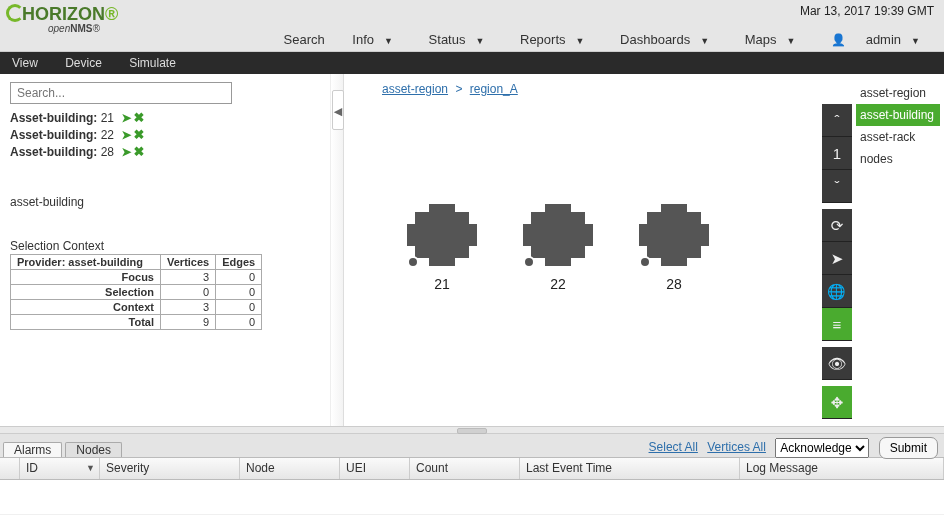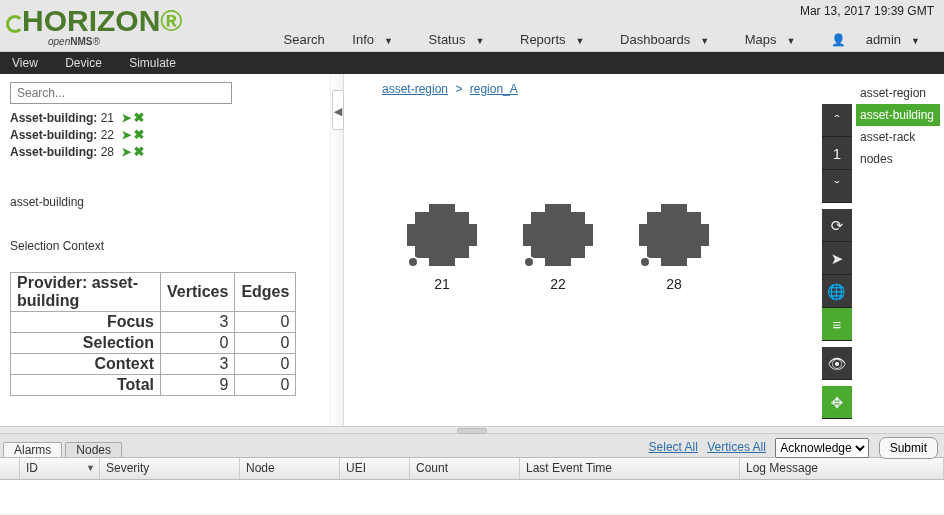--- a/index.html
+++ b/index.html
@@ -1,20 +1,20 @@
 <!DOCTYPE html>
 <html><head>
 <meta charset="utf-8">
 <style>
   * { box-sizing: border-box; margin: 0; padding: 0; }
   body { font-family: Arial, Helvetica, sans-serif; font-size: 12px; color: #333; width: 944px; height: 515px; overflow: hidden; background: #fff; }
   
   .topbar { background: #e6e6e6; height: 52px; position: relative; border-bottom: 1px solid #ccc; }
   .logo { position: absolute; left: 6px; top: 4px; }
-  .logo-main { font-family: Arial; font-size: 30px; font-weight: bold; color: #4a7a2a; letter-spacing: 0px; }
+  .logo-main { font-family: Arial; font-size: 18px; font-weight: bold; color: #4a7a2a; letter-spacing: 0px; }
   .logo-main .arc { display:inline-block; border: 3px solid #77b82a; border-right-color: transparent; border-radius: 50%; width: 18px; height: 18px; vertical-align: -2px; margin-right:-2px; }
   .logo-sub { font-size: 10px; color: #444; font-style: italic; margin-left: 42px; margin-top:-2px; }
   .logo-sub b { font-weight: bold; font-style: normal; }
   .timestamp { position: absolute; right: 10px; top: 4px; font-size: 12px; color: #222; }
   .nav { position: absolute; right: 8px; bottom: 4px; font-size: 13px; color: #333; }
   .nav span { margin: 4px 8px; cursor: pointer; }
   .nav .caret { font-size: 9px; margin-left: 2px; }
   .nav .user-icon { font-size: 12px; }
   
   .menubar { background: #2a2a2a; color: #ddd; height: 22px; line-height: 22px; font-size: 12px; }
@@ -25,21 +25,21 @@
   .leftpanel { width: 330px; padding: 8px 10px; }
   .searchbox { width: 222px; height: 22px; border:1px solid #999; padding: 2px 6px; font-size: 12px; color:#888; background:#fff; }
   .focuslist { margin-top: 6px; }
   .focusitem { font-size: 12px; margin: 2px 0; }
   .focusitem b { font-weight: bold; }
   .pin { color:#3a9a2a; font-weight:bold; margin-left:4px; cursor:pointer; font-size:12px;}
   .xrem { color:#3a9a2a; font-weight:bold; margin-left:2px; cursor:pointer; font-size:13px;}
   
   .layertitle { margin-top: 36px; font-size:12px; }
   .selctx-title { margin-top: 30px; font-weight: normal; font-size:12px; }
-  .ctxtable { border-collapse: collapse; margin-top:19px; font-size:16px; }
+  .ctxtable { border-collapse: collapse; margin-top:1px; font-size:11px; }
   .ctxtable td, .ctxtable th { border:1px solid #aaa; padding:1px 6px; text-align:right; }
   .ctxtable th { font-weight:bold; text-align:center; background:#fff; }
   .ctxtable .lab { font-weight:bold; text-align:right; }
   .ctxtable .provider { text-align:left; }
   
   .splitter { width:14px; background: linear-gradient(to right,#fff,#f3f3f3); border-left:1px solid #eee; border-right:1px solid #ddd; position:relative; }
   .splitter .grab { position:absolute; top:16px; left:1px; width:12px; height:40px; background:#fff; border:1px solid #ccc; border-radius:2px; text-align:center; line-height:40px; font-size:11px; color:#666; cursor:pointer;}
   
   .canvas { flex:1; position:relative; background:#fff; }
   .breadcrumb { position:absolute; top:8px; left:38px; font-size:12px; }

